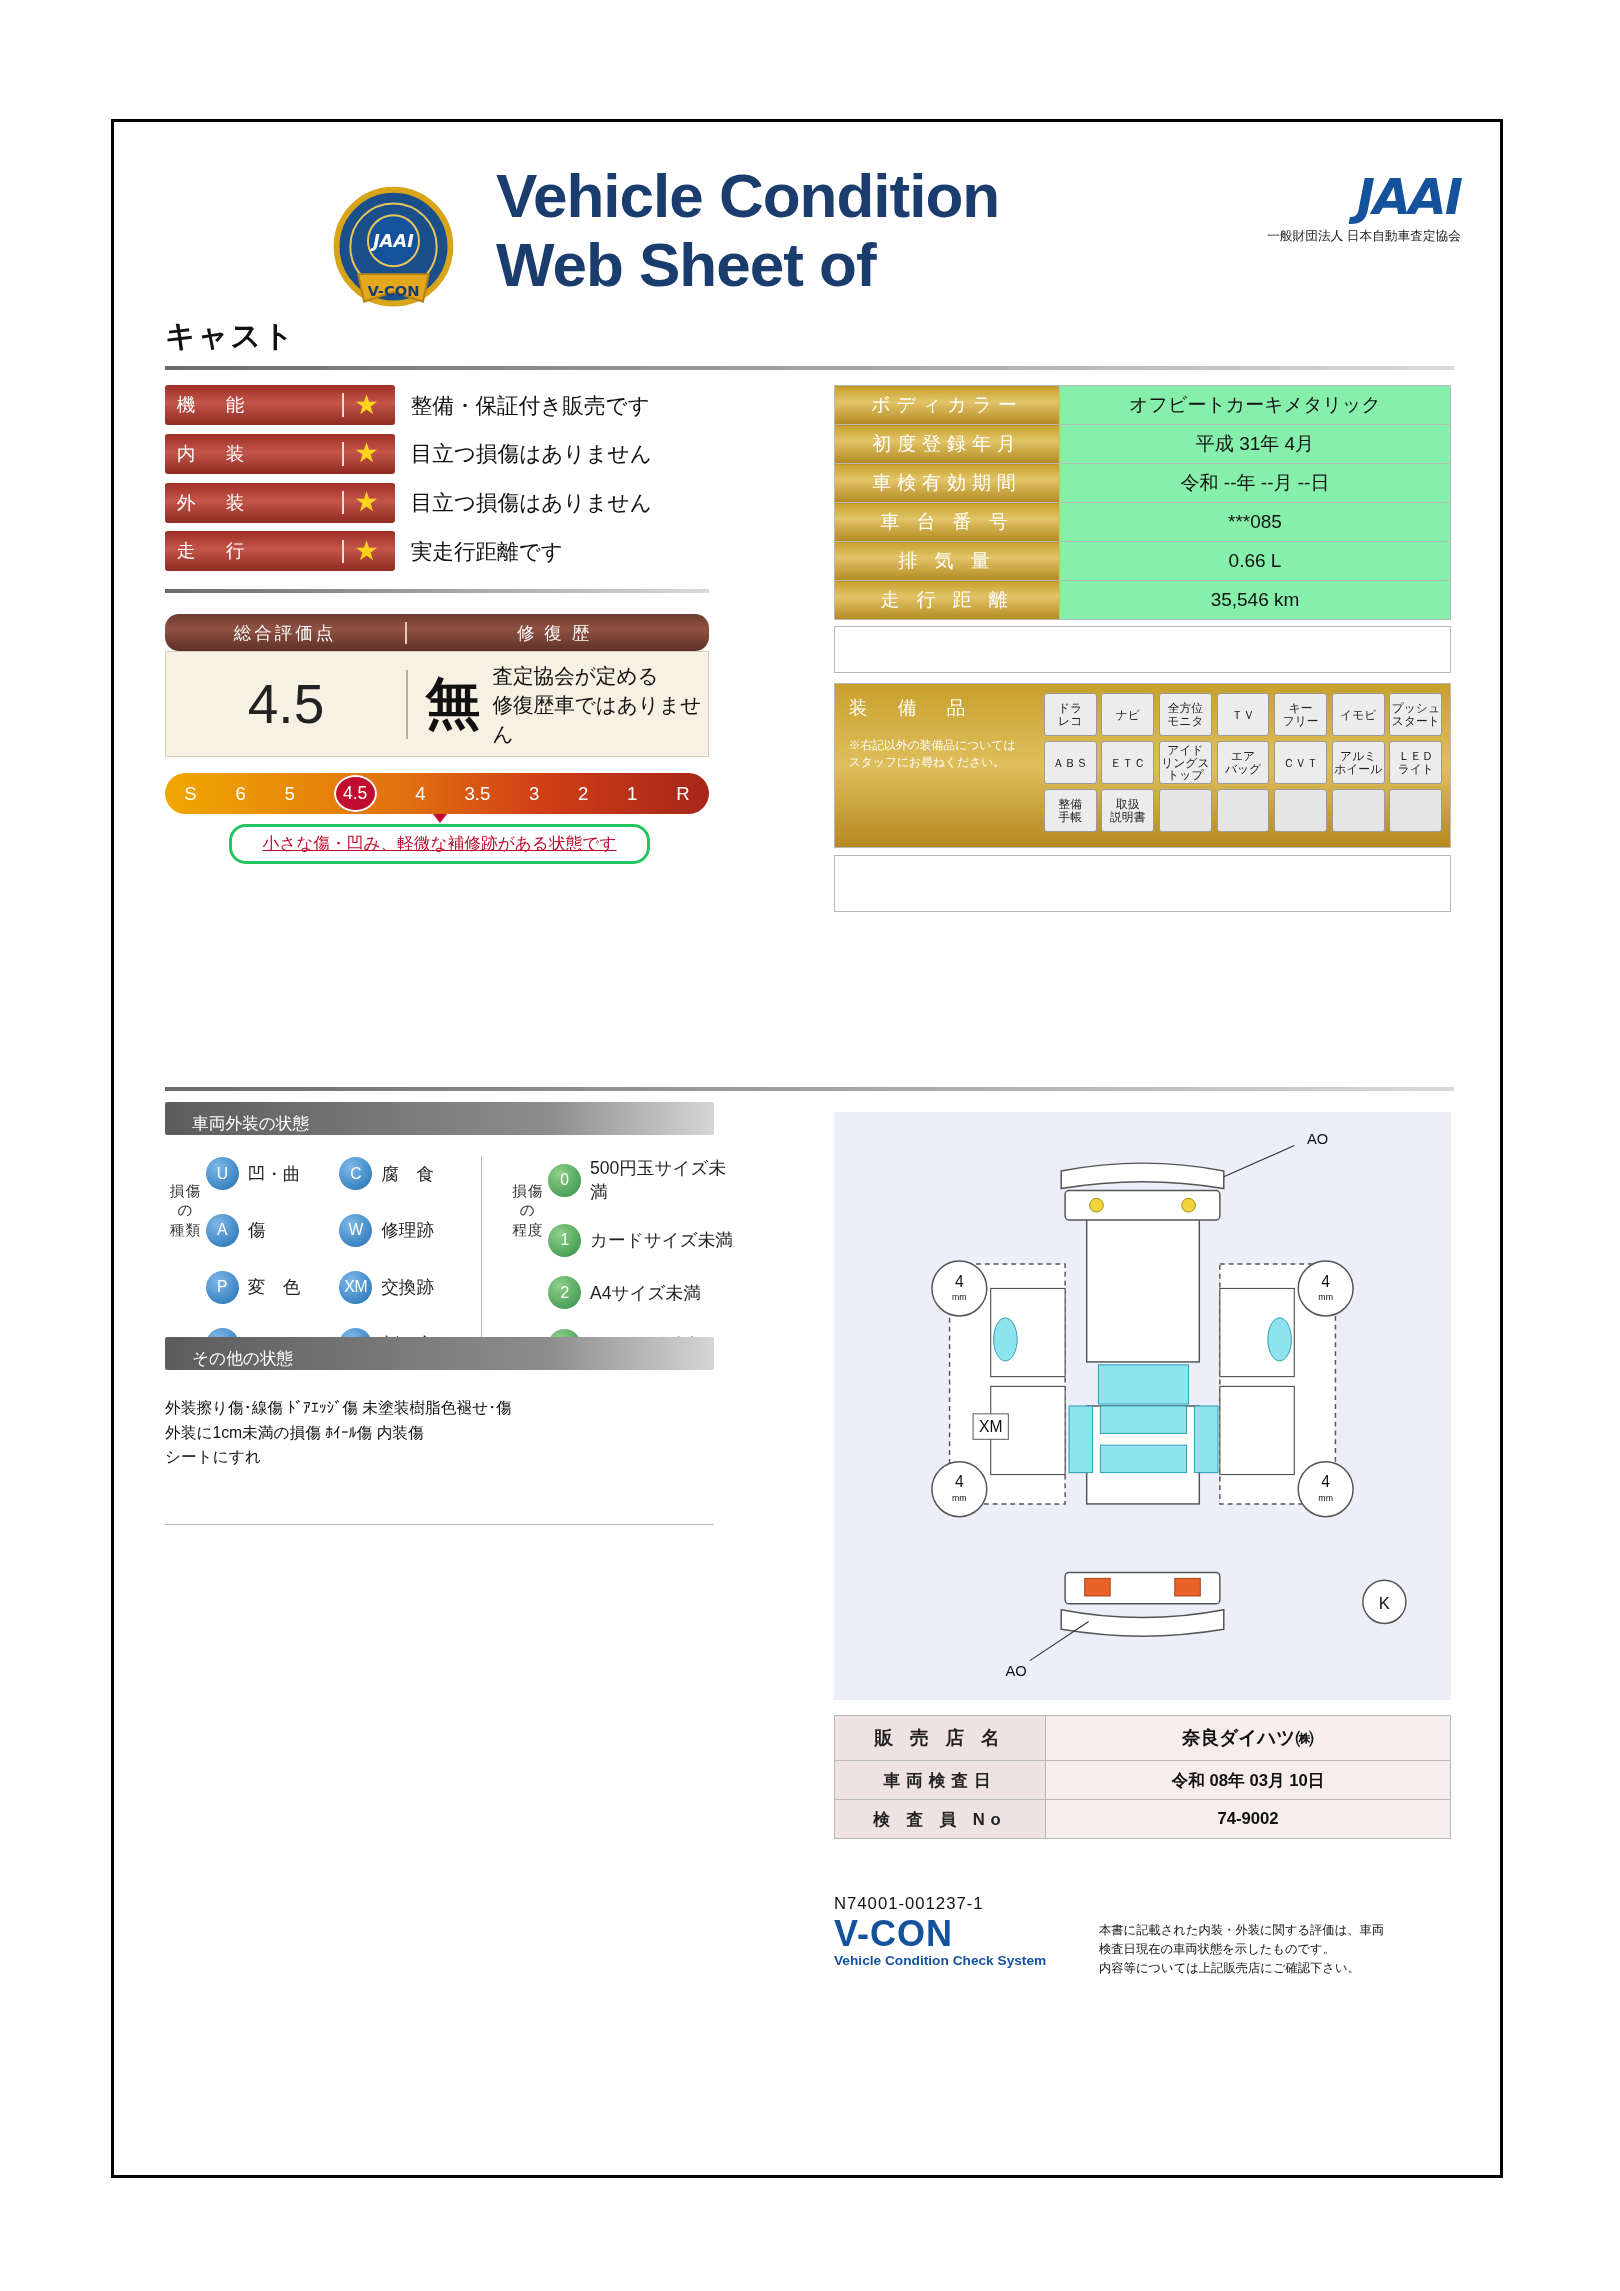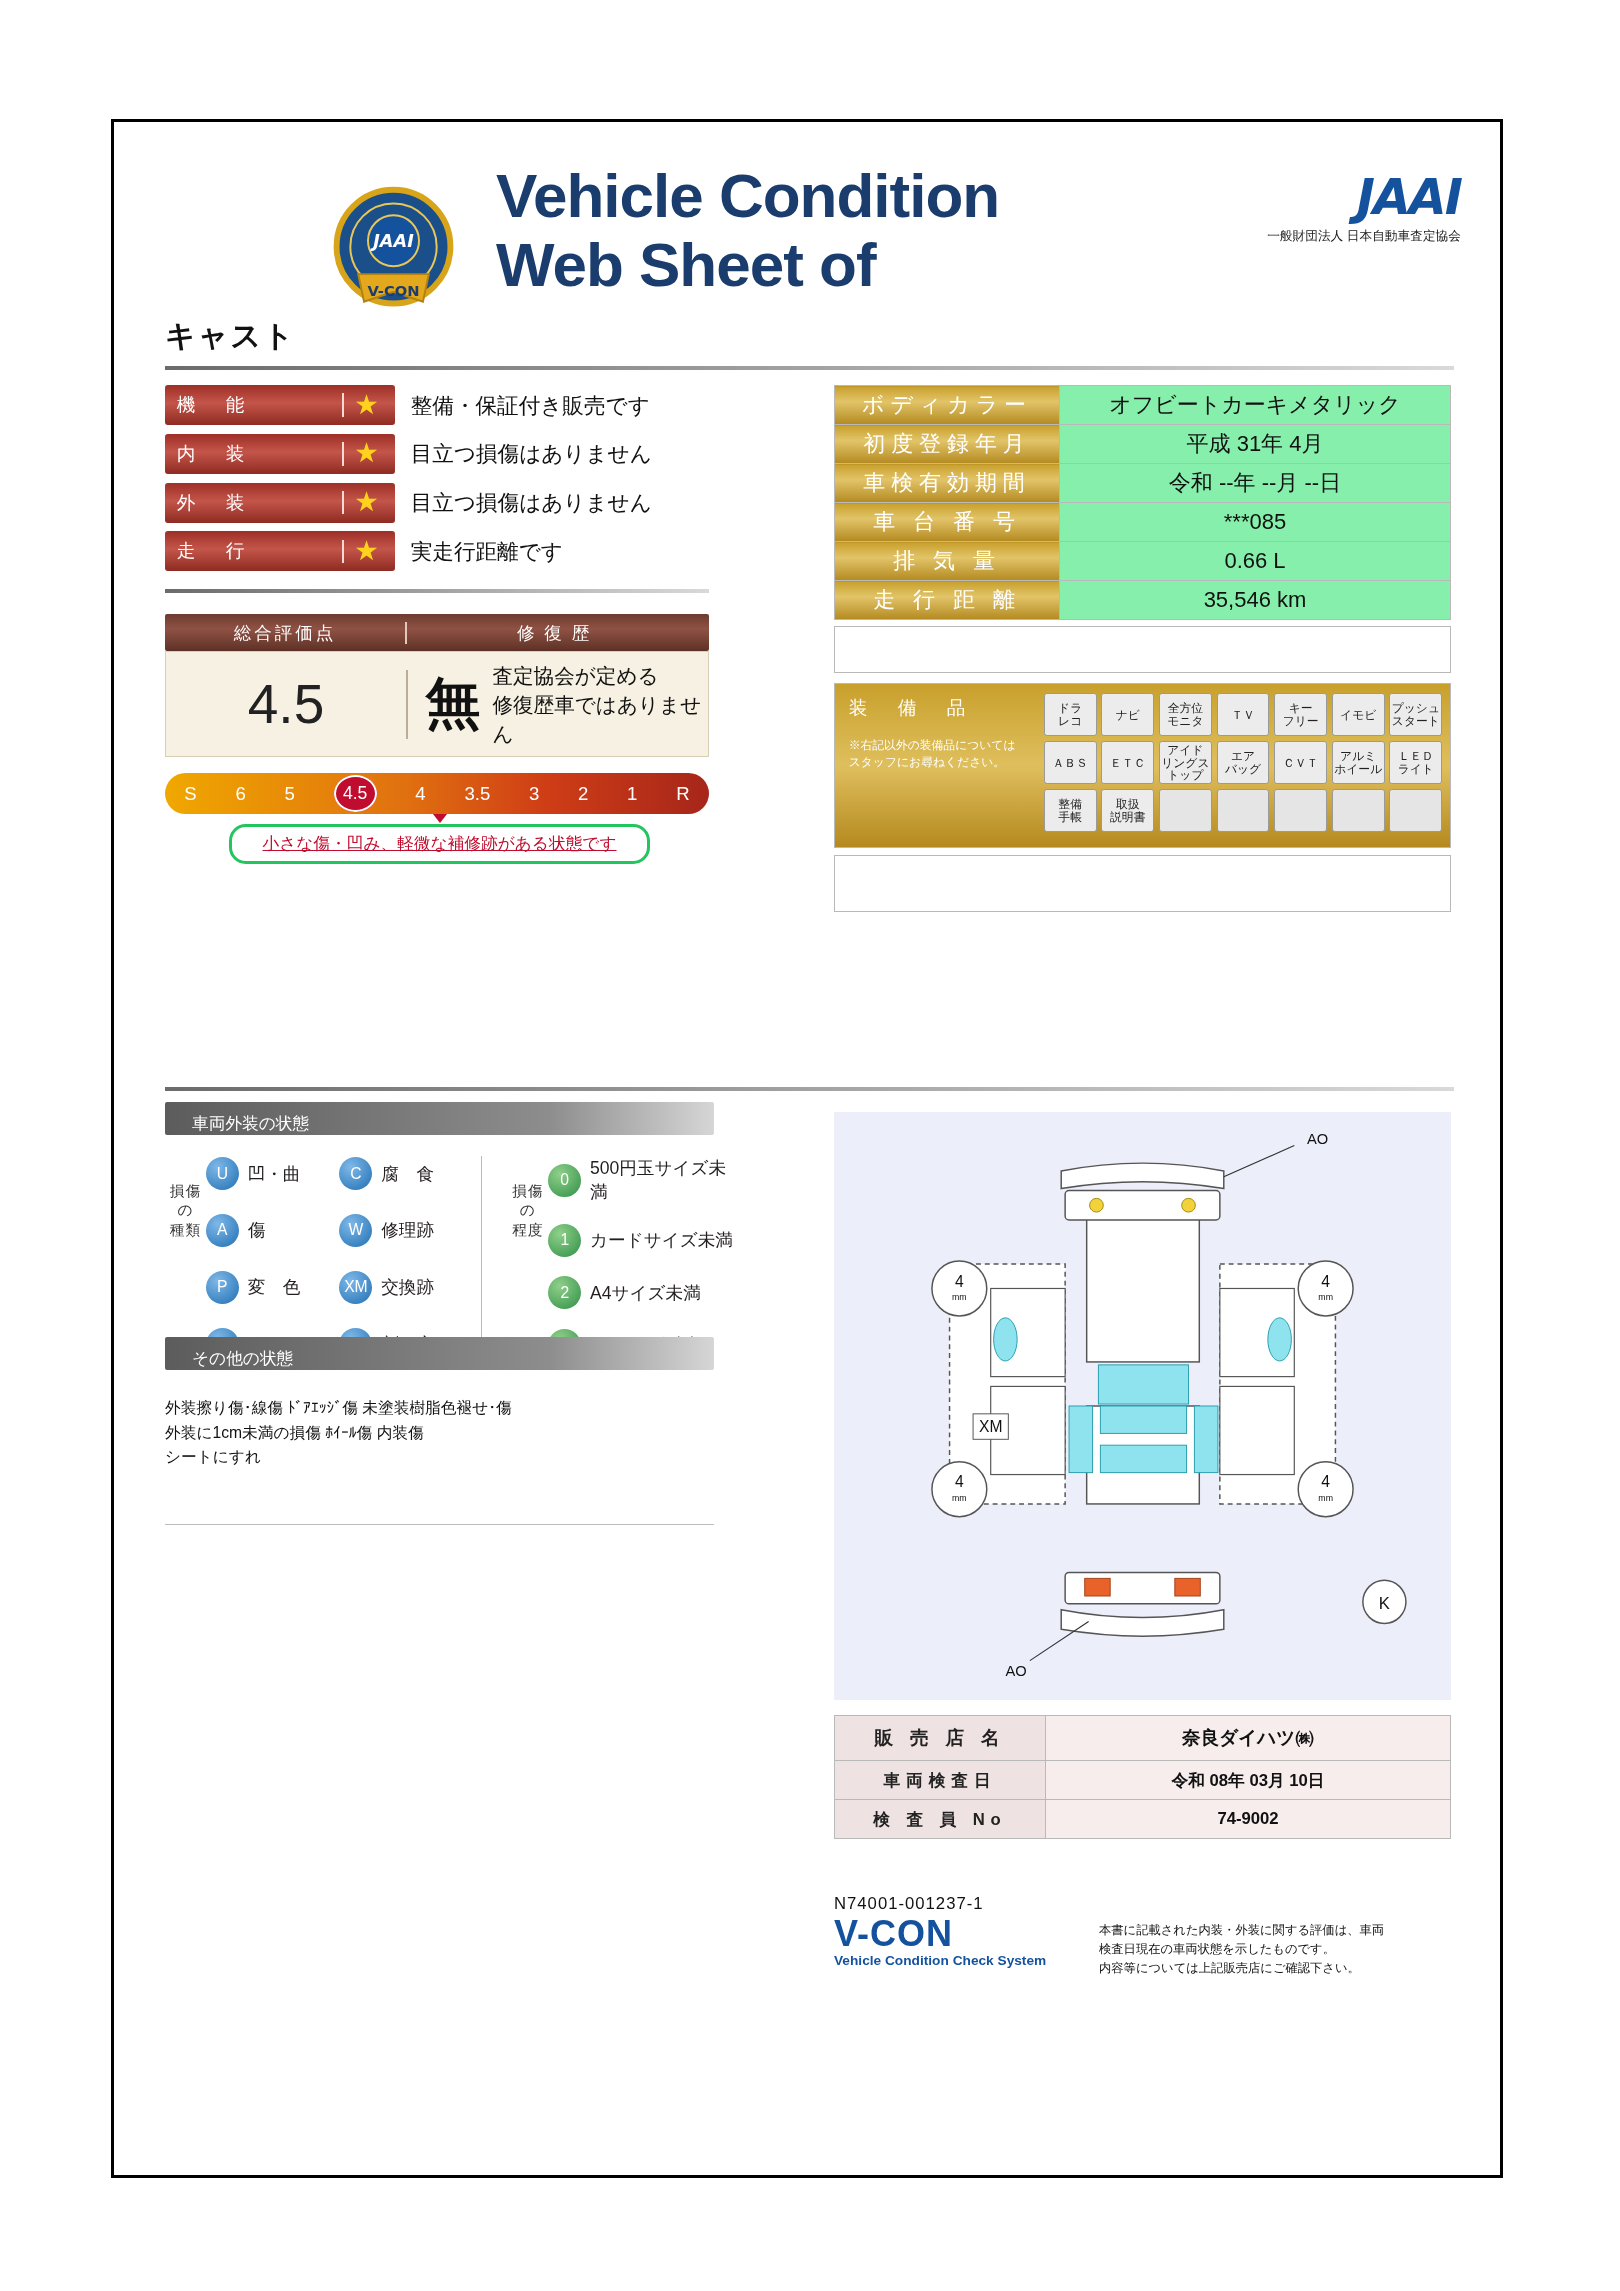--- a/index.html
+++ b/index.html
@@ -55,21 +55,21 @@
   .star {
     width:29px; height:29px; color:#ffd21e; font-size:27.4px; line-height:27.4px;
     text-align:center;
   }
   .rating-text { font-size:21.6px; margin-left:15.7px; color:#111; }
 
   .score-box { margin-top:21.6px; width:544px; }
   .score-head {
     height:37px; display:flex;
     background:linear-gradient(to bottom,#6d3b30,#8f5244 40%,#5e3126);
-    color:#fff; font-size:17.6px; align-items:center; border-radius:2px;
+    color:#fff; font-size:17.6px; align-items:center; border-radius:14px;
   }
   .score-head .h1 { width:240px; text-align:center; letter-spacing:2.9px; }
   .score-head .divider { width:2px; height:21.6px; background:#e6c8b8; }
   .score-head .h2 { flex:1; text-align:center; letter-spacing:9.8px; }
   .score-body {
     height:106px; background:#f6f1e2; border:1px solid #d8cfb4;
     display:flex; align-items:center;
   }
   .score-num { width:240px; text-align:center; font-size:55px; color:#222; }
   .score-vline { width:2px; height:69px; background:#b9ae93; }
@@ -97,21 +97,21 @@
   .scale-wrap { position:relative; }
   .scale-pointer {
     position:absolute; left:268px; top:41px; width:0; height:0;
     border-left:7.8px solid transparent; border-right:7.8px solid transparent;
     border-top:9.8px solid #c00c2e;
   }
 
   
   .right-col { position:absolute; left:720px; top:263px; width:617px; }
   .spec-table { width:100%; border-collapse:collapse; }
-  .spec-table td { height:39px; border:1px solid #b9b9b9; font-size:22px; }
+  .spec-table td { height:39px; border:1px solid #b9b9b9; font-size:19px; }
   .spec-k {
     width:225px;
     background:linear-gradient(to bottom,#c8a02c,#e2c469 40%,#b48a21);
     color:#fff; text-align:center; letter-spacing:5.9px;
   }
   .spec-v { text-align:center; background:#86efac; color:#111; }
   .blank-box { height:47px; border:1px solid #b9b9b9; margin-top:5.9px; background:#fff; }
 
   .equip {
     margin-top:9.8px; border:1px solid #b9b9b9; display:flex;

